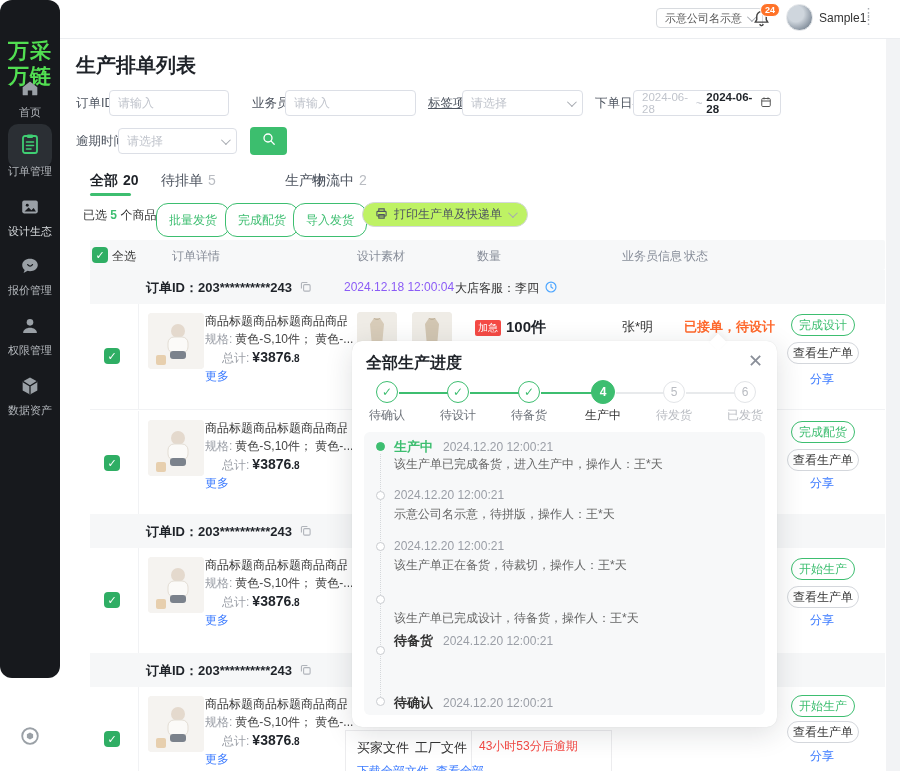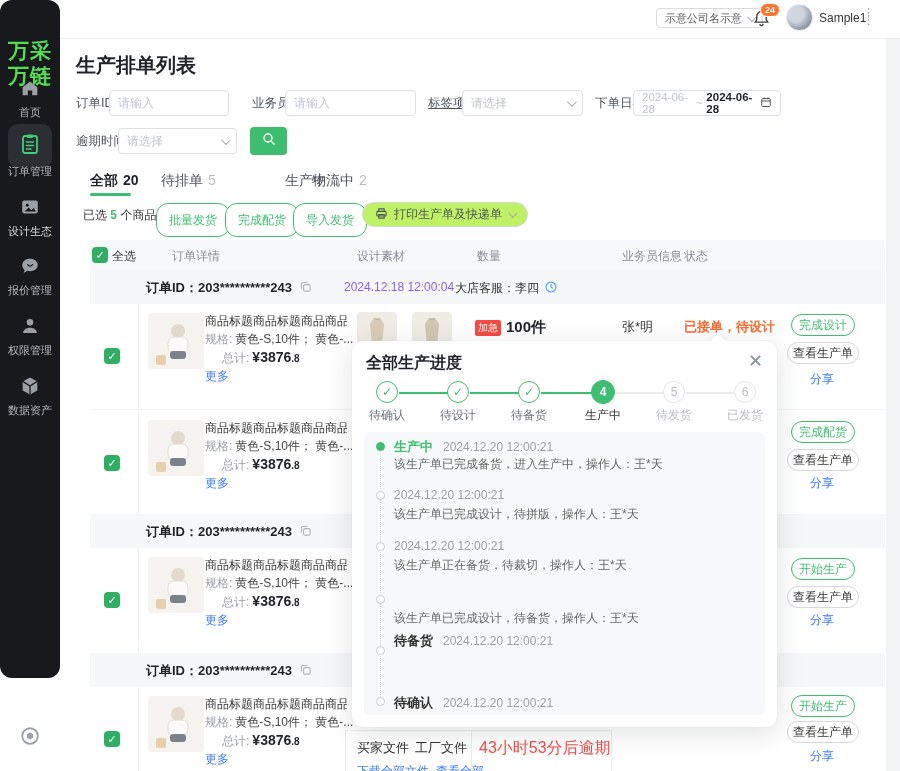--- a/index.html
+++ b/index.html
@@ -72,21 +72,21 @@
   .salesman { position:absolute; left:532px; top:14px; font-size:13px; color:#333; }
   .status { position:absolute; left:594px; top:14px; font-size:13px; color:#ff6a2e; font-weight:600; }
   .op-btn { position:absolute; left:701px; width:64px; height:22px; border-radius:11px; font-size:12px; display:flex; align-items:center; justify-content:center; background:#fff; }
   .op-green { border:1px solid #3dbe70; color:#3dbe70; }
   .op-gray { border:1px solid #d4d7dc; color:#333; width:72px; left:697px; }
   .op-share { position:absolute; left:720px; font-size:12px; color:#3c7bff; }
 
   .file-strip { position:absolute; left:345px; top:730px; width:267px; height:41px; border-top:1px solid #ececee; border-left:1px solid #ececee; border-right:1px solid #ececee; background:#fff; }
   .file-strip .vline { position:absolute; left:125px; top:0; bottom:0; width:1px; background:#ececee; }
   .ftab { position:absolute; top:8px; font-size:13px; color:#333; }
-  .fover { position:absolute; left:133px; top:7px; font-size:16px; color:#f54a45; }
+  .fover { position:absolute; left:133px; top:7px; font-size:12px; color:#f54a45; }
   .flink { position:absolute; top:32px; font-size:12px; color:#3c7bff; }
 
   
   .modal { position:absolute; left:352px; top:341px; width:425px; height:386px; background:#fff; border-radius:10px; box-shadow:0 6px 28px rgba(31,35,41,.14), 0 0 1px rgba(31,35,41,.15); z-index:20; }
   .notch { position:absolute; left:712px; top:336px; width:12px; height:12px; background:#fff; transform:rotate(45deg); box-shadow:-2px -2px 5px rgba(31,35,41,.05); z-index:21; }
   .m-title { position:absolute; left:14px; top:12px; font-size:16px; font-weight:700; color:#1f2329; }
   .m-close { position:absolute; right:14px; top:10px; font-size:18px; color:#8a8f99; line-height:20px; }
   .step-circle { position:absolute; top:40px; width:22px; height:22px; border-radius:50%; border:1.5px solid #3dbe70; background:#fff; color:#3dbe70; display:flex; align-items:center; justify-content:center; font-size:12px; }
   .step-circle.active { background:#3dbe70; border-color:#3dbe70; color:#fff; font-weight:700; width:24px; height:24px; top:39px; }
   .step-circle.future { border-color:#e3e5e8; color:#b9bcc2; }
@@ -478,21 +478,21 @@
 
     <div class="timeline">
       <div class="tl-rail"></div>
 
       <div class="tl-dot on" style="top:10px;"></div>
       <div class="tl-head" style="top:6px;"><b class="green">生产中</b><span>2024.12.20  12:00:21</span></div>
       <div class="tl-desc" style="top:24px;">该生产单已完成备货，进入生产中，操作人：王*天</div>
 
       <div class="tl-dot" style="top:59px;"></div>
       <div class="tl-head" style="top:56px;"><span>2024.12.20  12:00:21</span></div>
-      <div class="tl-desc" style="top:74px;">该生产单已完成设计，待拼版，操作人：王*天</div>
+      <div class="tl-desc" style="top:74px;">示意公司名示意，待拼版，操作人：王*天</div>
 
       <div class="tl-dot" style="top:110px;"></div>
       <div class="tl-head" style="top:107px;"><span>2024.12.20  12:00:21</span></div>
       <div class="tl-desc" style="top:125px;">该生产单正在备货，待裁切，操作人：王*天</div>
 
       <div class="tl-dot" style="top:163px;"></div>
       <div class="tl-head" style="top:160px;margin-top:40px;"><b>待备货</b><span>2024.12.20  12:00:21</span></div>
       <div class="tl-desc" style="top:178px;">该生产单已完成设计，待备货，操作人：王*天</div>
 
       <div class="tl-dot" style="top:214px;"></div>

